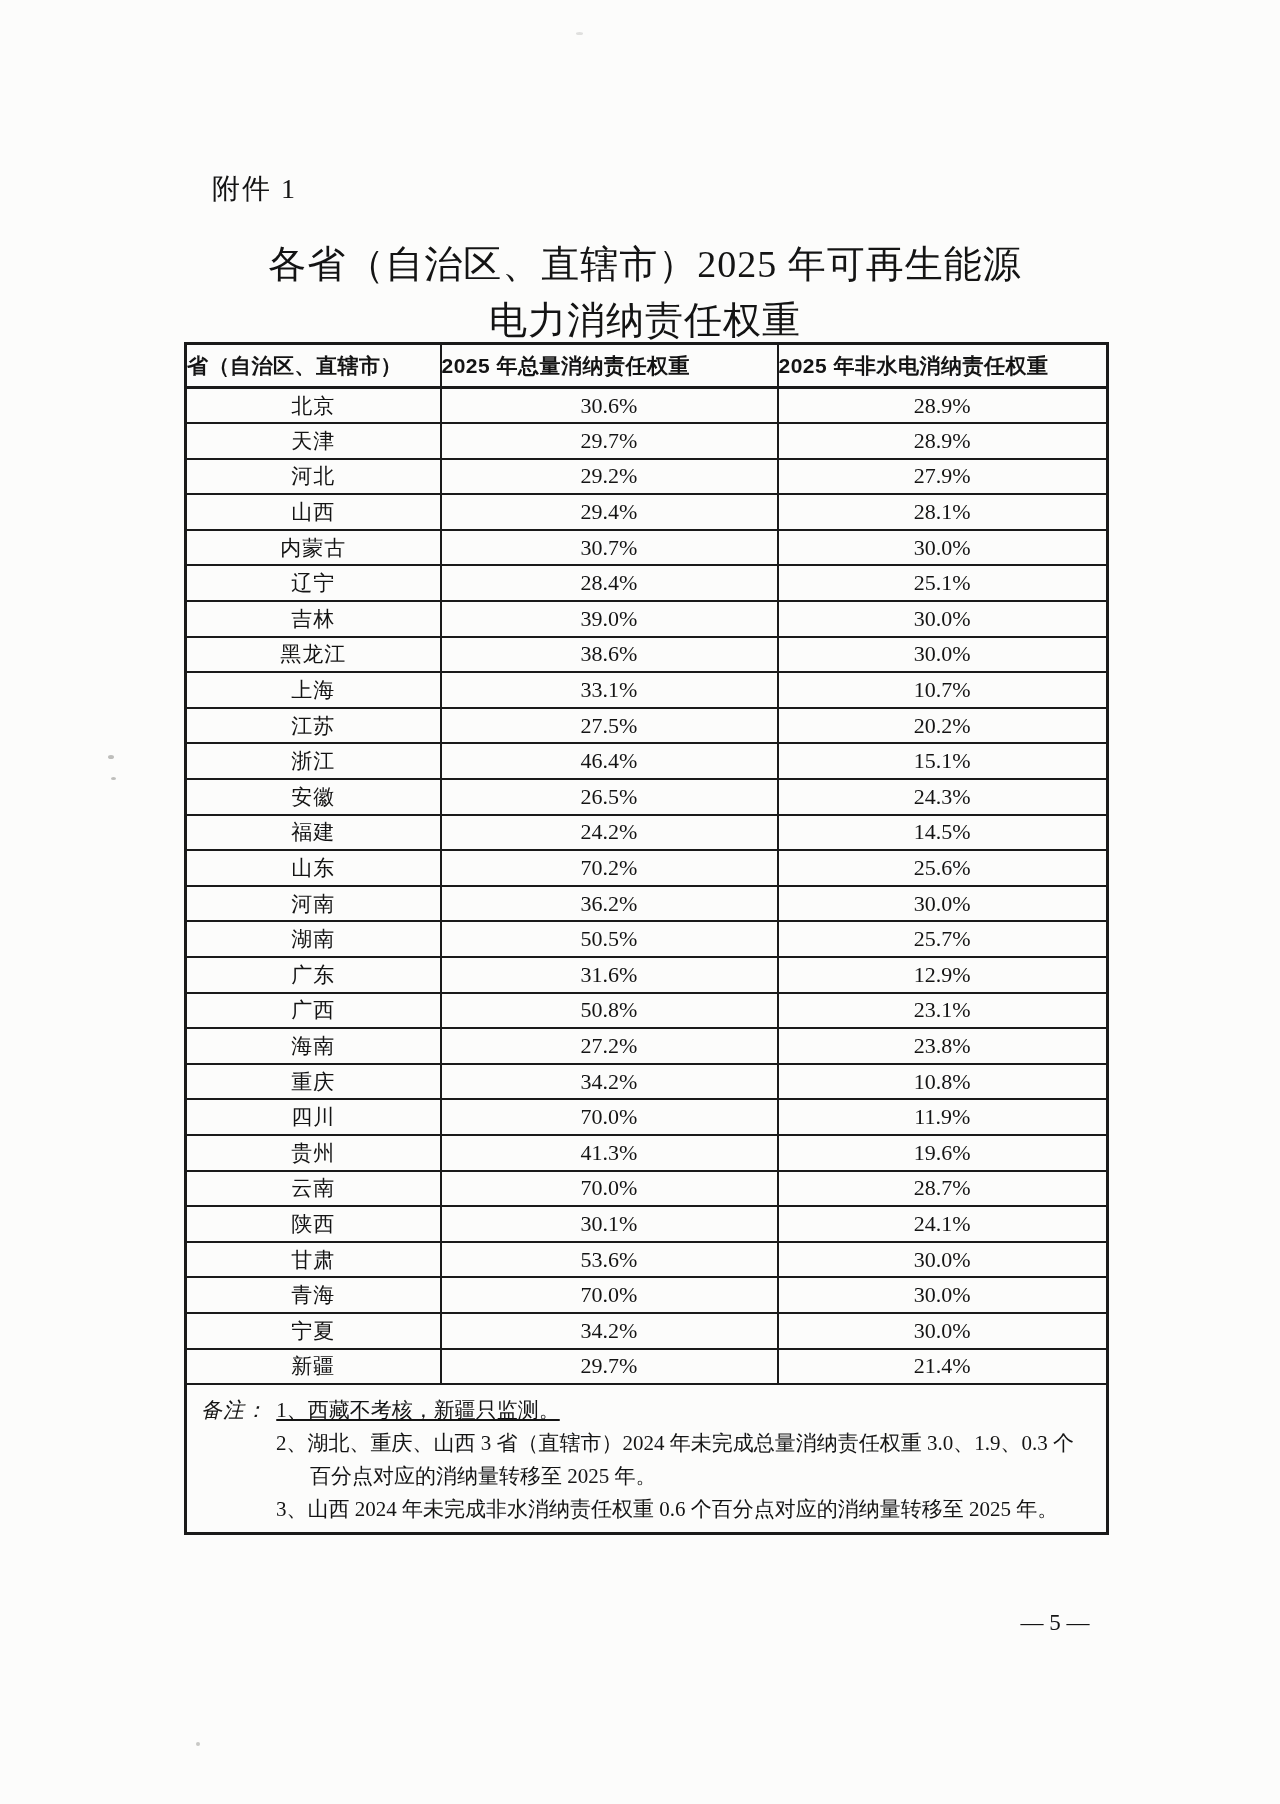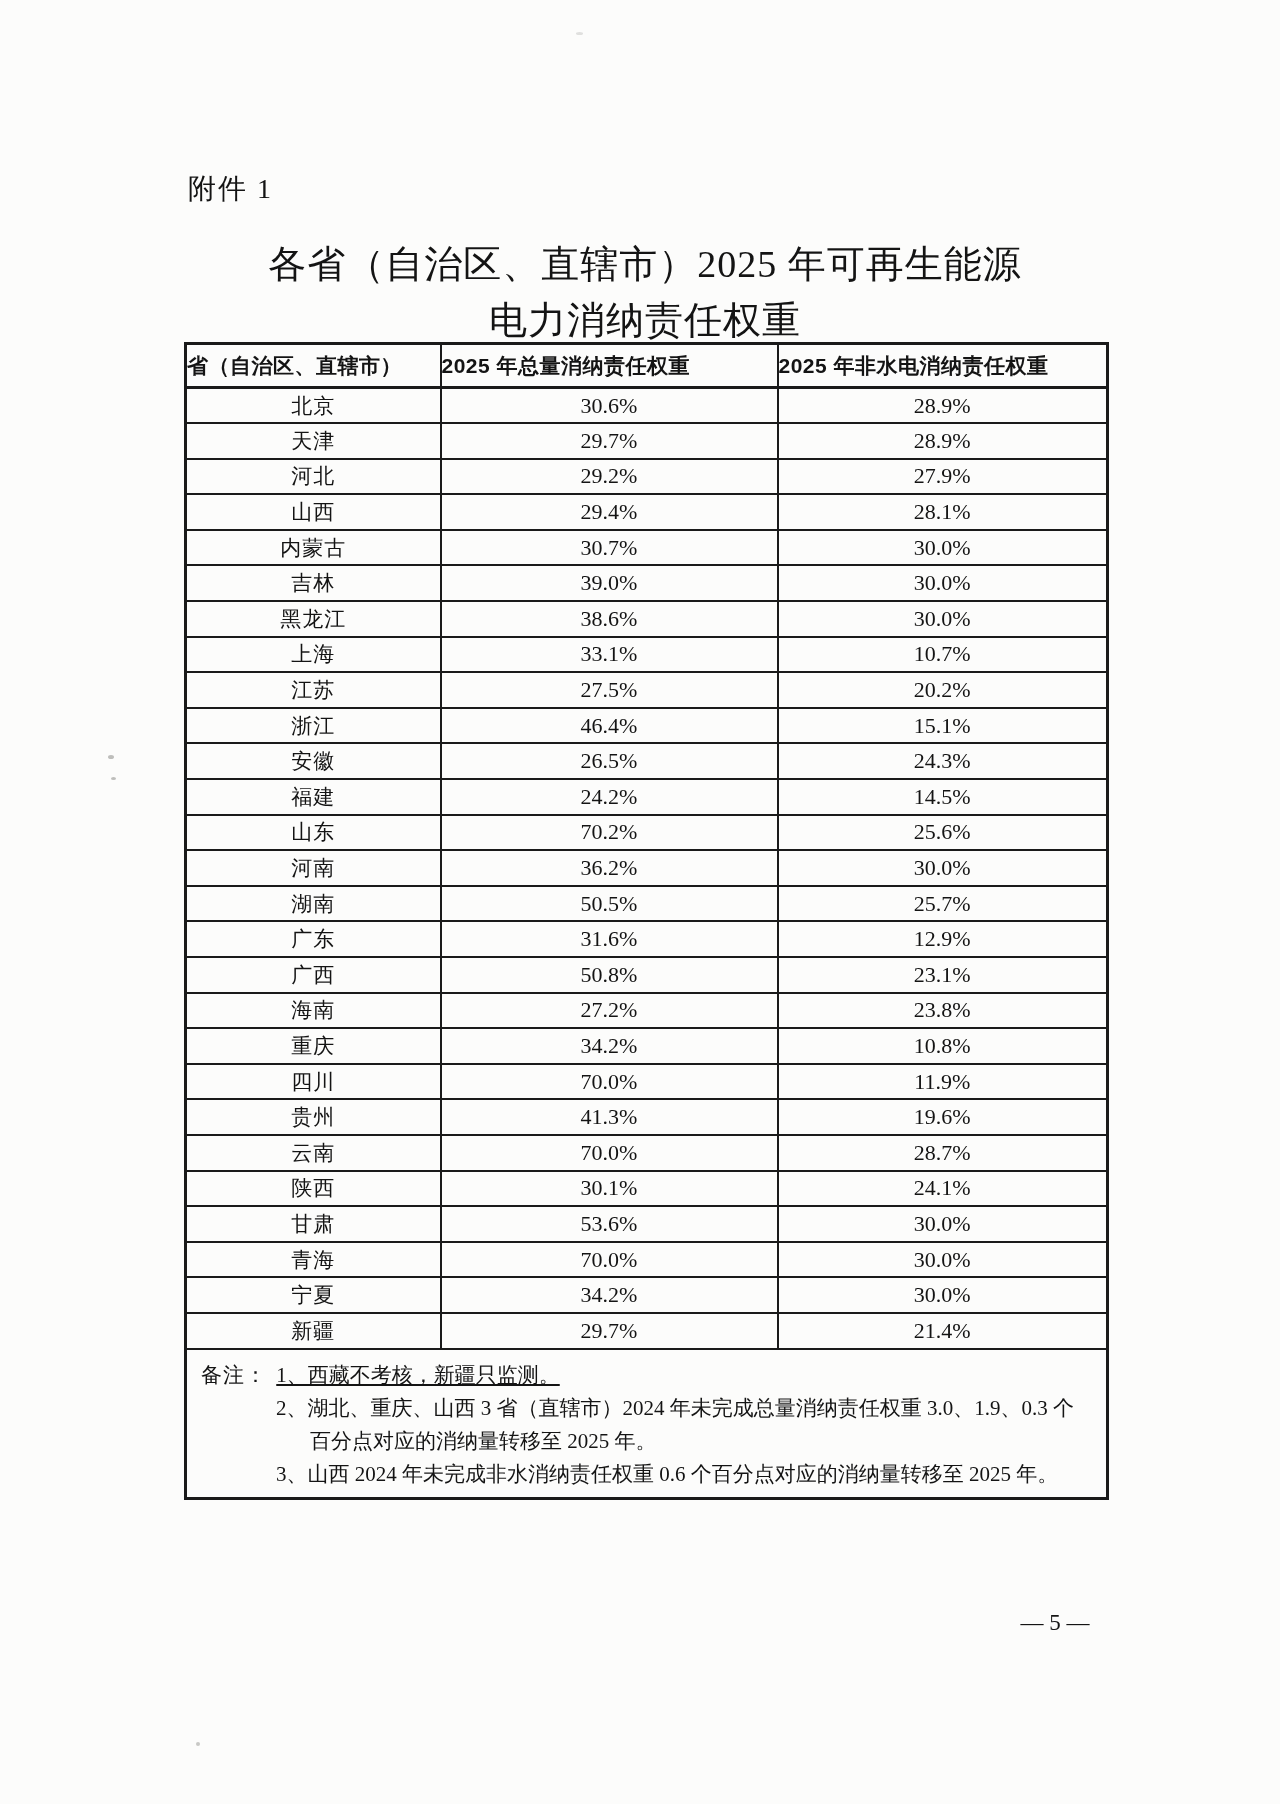--- a/index.html
+++ b/index.html
@@ -9,21 +9,21 @@
     width: 1280px;
     height: 1804px;
     margin: 0 auto;
     background: #fcfcfb;
     color: #141414;
     font-family: "Liberation Serif", "DejaVu Serif", serif;
     overflow: hidden;
   }
   .attachment-label {
     position: absolute;
-    left: 188px;
+    left: 212px;
     top: 170px;
     font-size: 28px;
     letter-spacing: 2px;
   }
   .doc-title {
     position: absolute;
     left: 184px;
     top: 236px;
     width: 922px;
     text-align: center;
@@ -68,21 +68,21 @@
   }
   .notes-cell {
     text-align: left !important;
     vertical-align: top !important;
     height: 129px;
     padding: 9px 14px 6px 14px;
     font-size: 21px;
     line-height: 33px;
   }
   .notes-first-line { white-space: nowrap; }
-  .notes-label { letter-spacing: 1px; }
+  .notes-label { letter-spacing: 1px; font-style: italic; }
   .note-item-first { display: inline; margin-left: 4px; text-decoration: underline; }
   .note-item {
     margin-left: 75px;
     padding-left: 34px;
     text-indent: -34px;
   }
   .page-number {
     position: absolute;
     left: 1000px;
     top: 1610px;
@@ -147,20 +147,25 @@
           <td class="province-cell">山西</td>
           <td class="value-cell">29.4%</td>
           <td class="value-cell">28.1%</td>
         </tr>
         <tr>
           <td class="province-cell">内蒙古</td>
           <td class="value-cell">30.7%</td>
           <td class="value-cell">30.0%</td>
         </tr>
         <tr>
+          <td class="province-cell">辽宁</td>
+          <td class="value-cell">28.4%</td>
+          <td class="value-cell">25.1%</td>
+        </tr>
+        <tr>
           <td class="province-cell">吉林</td>
           <td class="value-cell">39.0%</td>
           <td class="value-cell">30.0%</td>
         </tr>
         <tr>
           <td class="province-cell">黑龙江</td>
           <td class="value-cell">38.6%</td>
           <td class="value-cell">30.0%</td>
         </tr>
         <tr>

